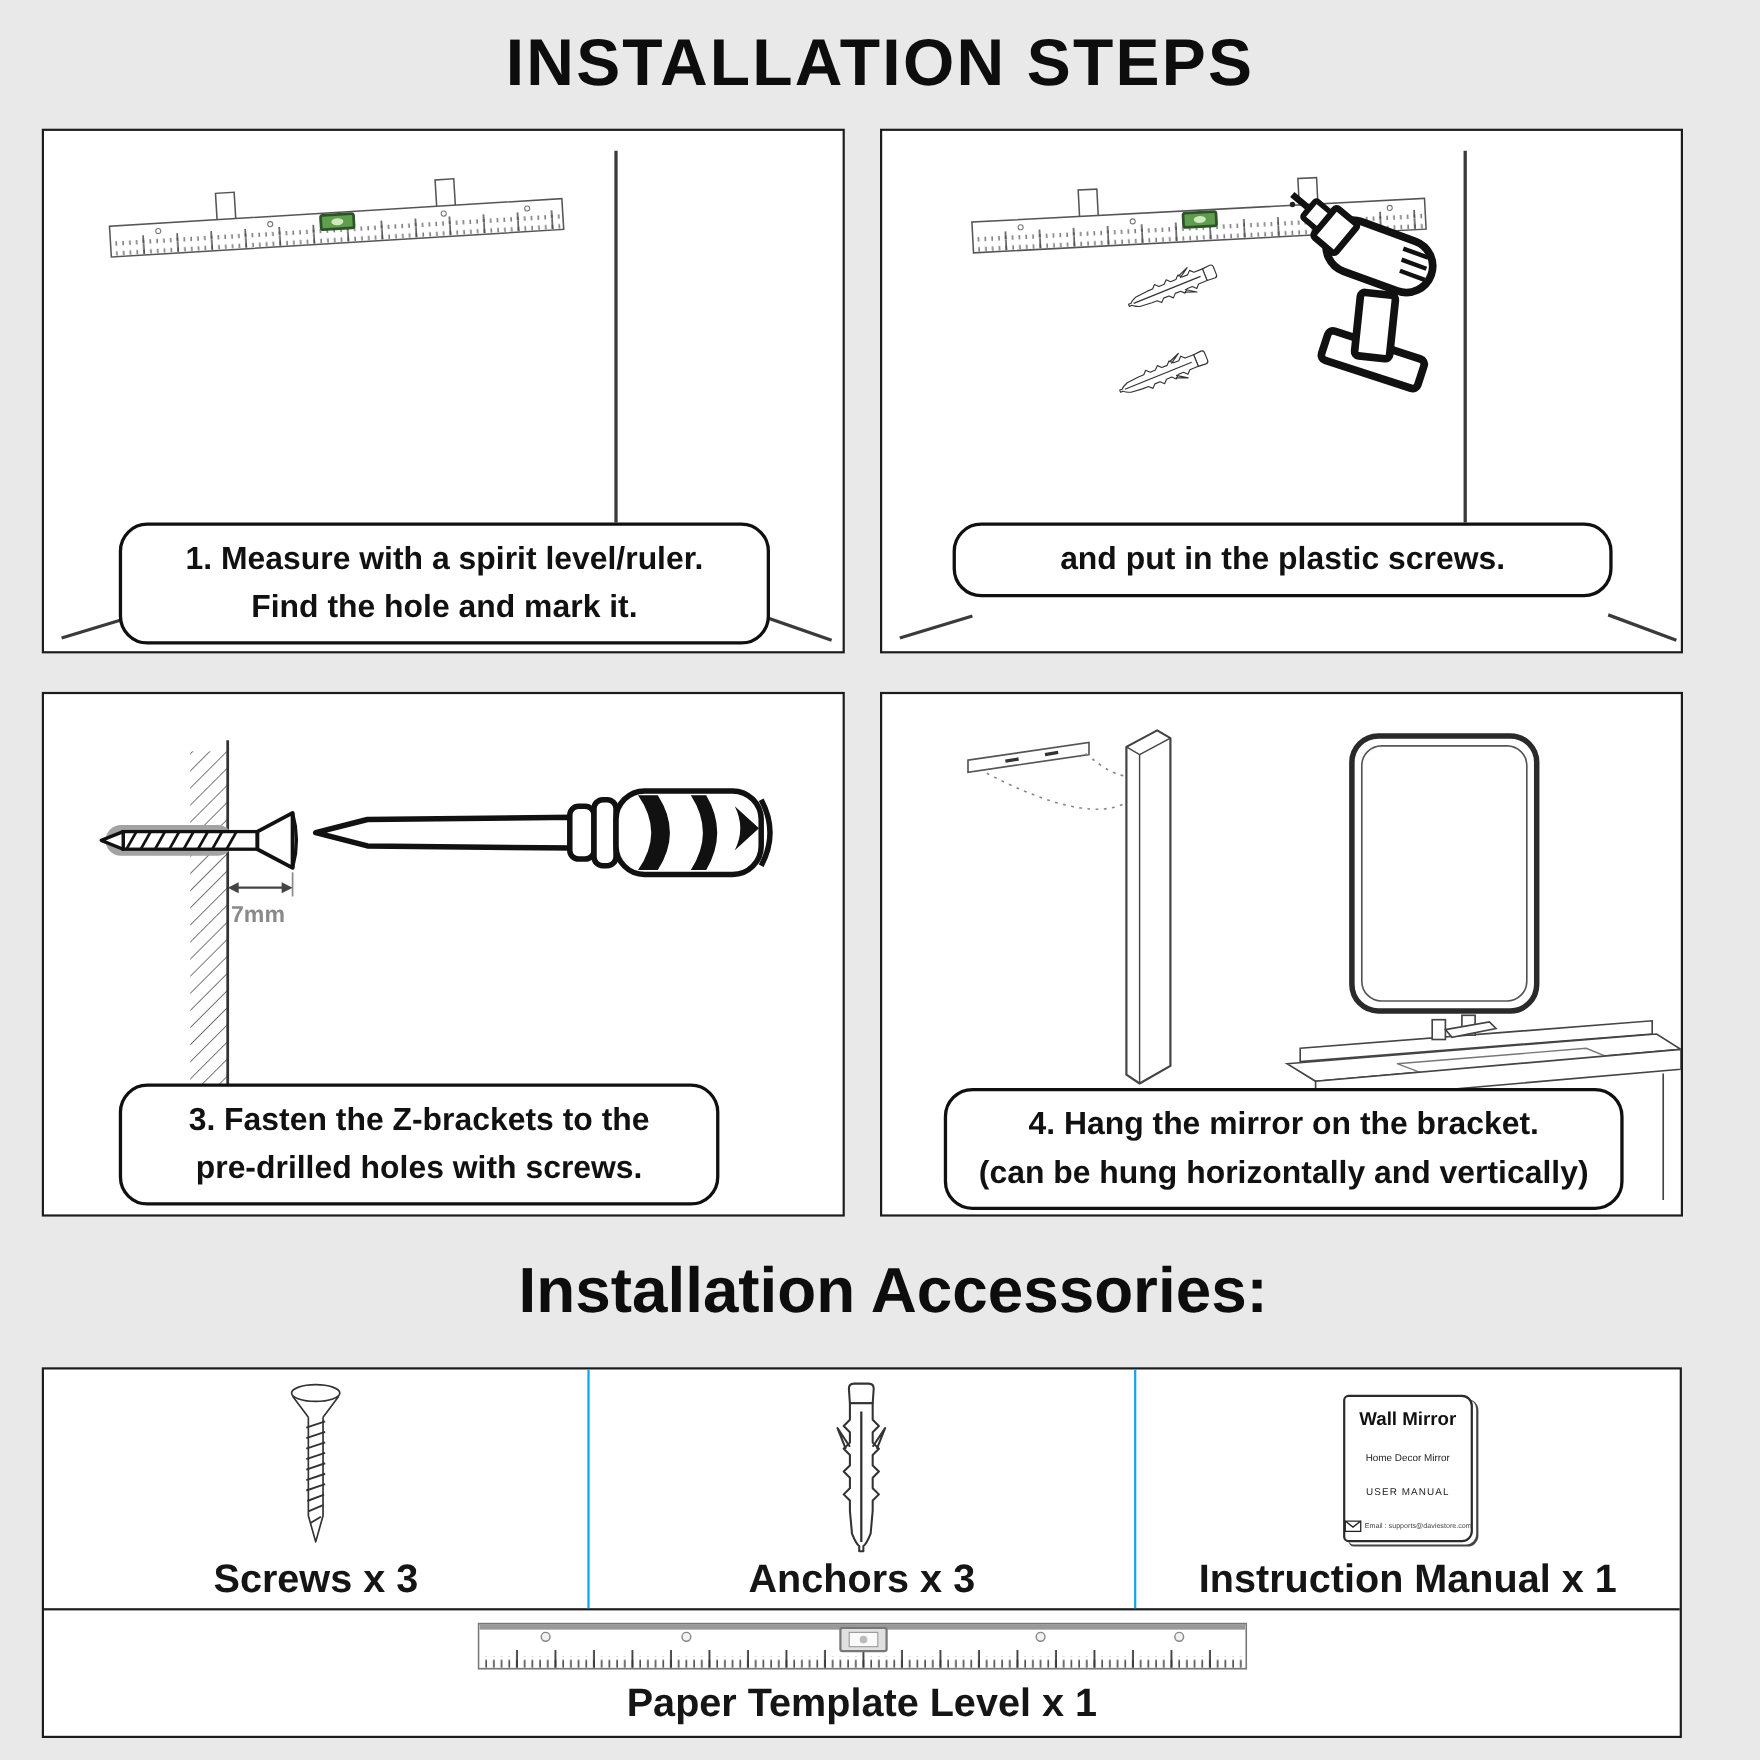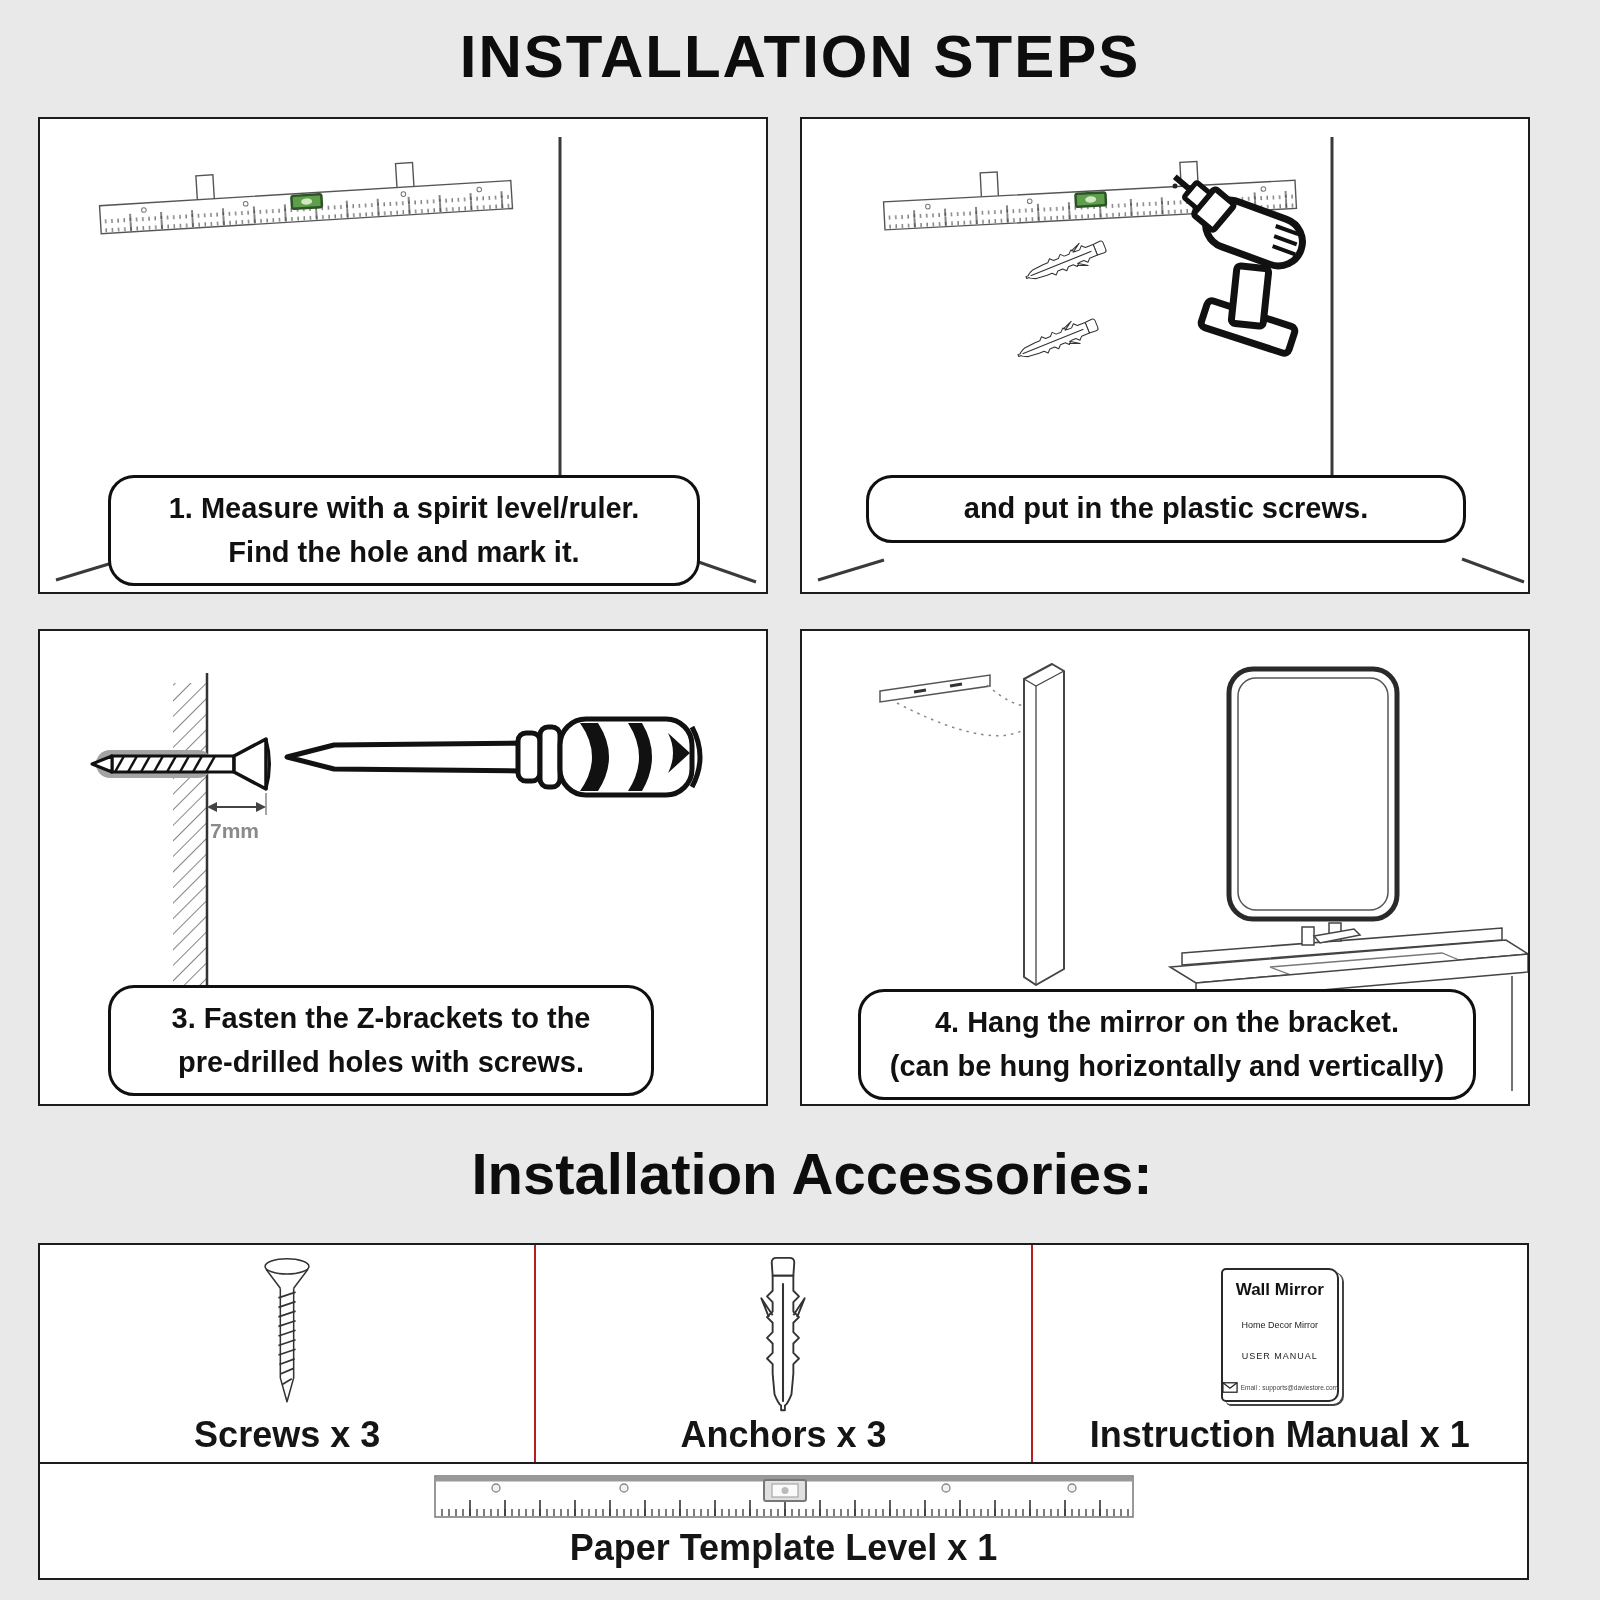--- a/index.html
+++ b/index.html
@@ -37,21 +37,21 @@
     font-size:58px;font-weight:700;color:#0d0d0d;padding-left:12px;
   }
   .acc-table{
     position:absolute;left:38px;top:1243px;width:1491px;height:337px;
     background:#fff;border:2px solid #1c1c1c;box-sizing:border-box;
     display:flex;flex-direction:column;
   }
   .acc-row-top{display:flex;height:219px;border-bottom:2px solid #1c1c1c;box-sizing:border-box;}
   .acc-cell{
     flex:1;display:flex;flex-direction:column;align-items:center;
-    border-right:2px solid #b91c1c;box-sizing:border-box;padding:10px 0 6px;
+    border-right:2px solid #0ea5e9;box-sizing:border-box;padding:10px 0 6px;
   }
   .acc-cell:last-child{border-right:none;}
   .acc-icon-wrap{flex:1;display:flex;align-items:center;justify-content:flex-start;min-height:0;}
   .acc-label{font-size:36px;font-weight:700;color:#151515;}
   .acc-row-bottom{
     flex:1;display:flex;flex-direction:column;align-items:center;
     justify-content:center;gap:8px;padding:6px 16px;
   }
   .manual-card{
     width:118px;height:134px;background:#fff;border:2px solid #2a2a2a;

